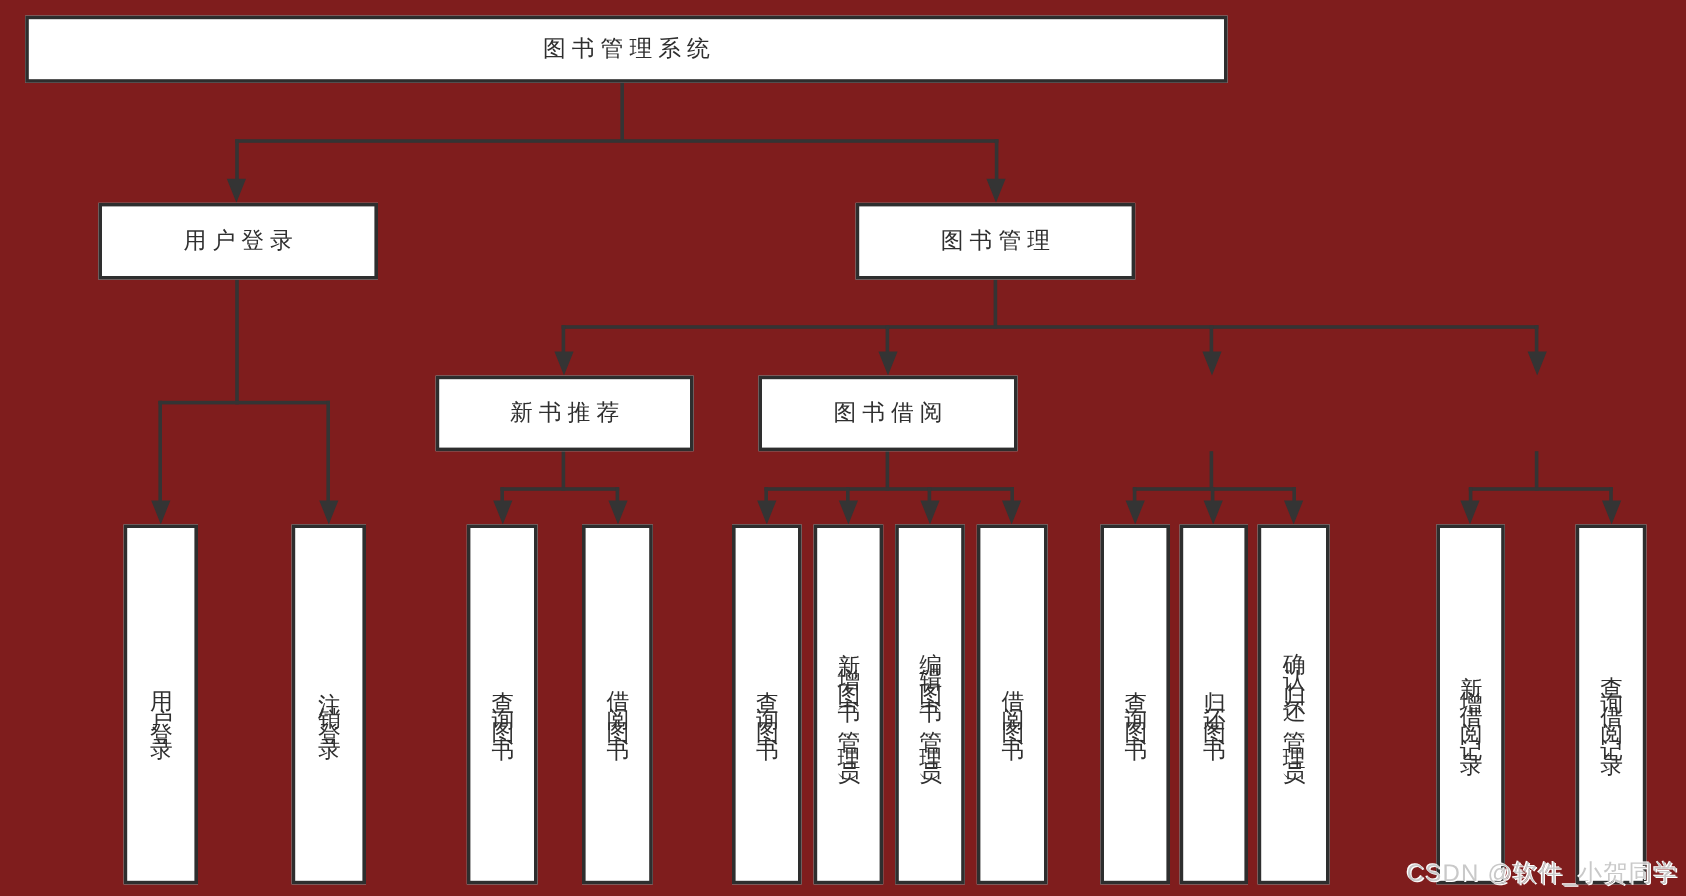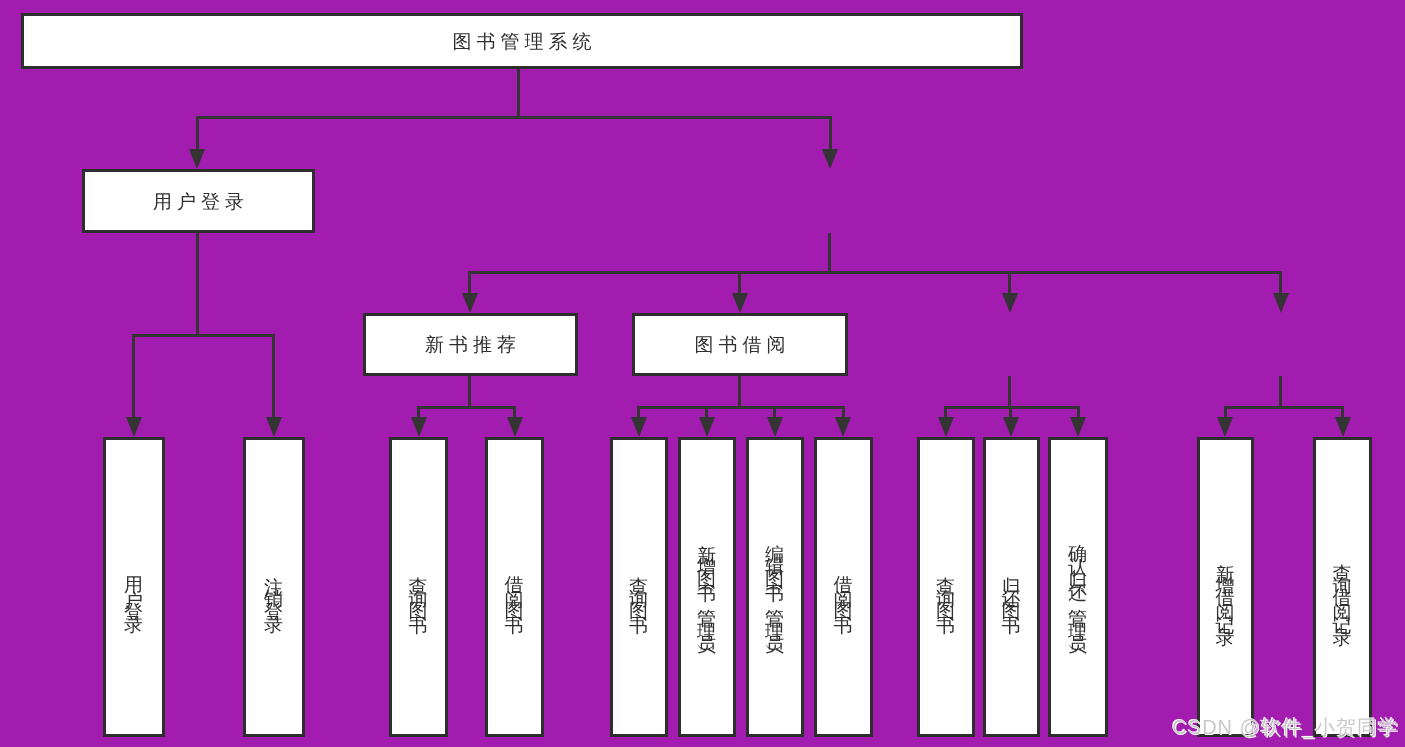--- a/index.html
+++ b/index.html
@@ -1,17 +1,17 @@
 <!DOCTYPE html>
 <html><head>
 <meta charset="utf-8">
 <style>
   html,body{margin:0;padding:0;background:#ffffff;}
   .canvas{
-    position:relative;width:1405px;height:747px;background:#a21caf;overflow:hidden;
+    position:relative;width:1405px;height:747px;background:#7f1d1d;overflow:hidden;
     font-family:"Liberation Sans","DejaVu Sans",sans-serif;color:#2f2f2f;
   }
   .bx{
     position:absolute;box-sizing:border-box;background:#ffffff;
     border:3px solid #2e2e2e;display:flex;align-items:center;justify-content:center;
     font-size:19px;letter-spacing:5px;line-height:1;z-index:2;
   }
   .bx .ht{white-space:nowrap;text-indent:5px;}
   .vt{
     writing-mode:vertical-rl;text-orientation:mixed;
@@ -92,20 +92,23 @@
   <div class="ar" style="left:1217px;top:417px"></div>
   <div class="ar" style="left:1335px;top:417px"></div>
 
   <div class="bx" style="left:21px;top:13px;width:1002px;height:56px">
     <span class="ht">图书管理系统</span>
   </div>
 
   <div class="bx" style="left:82px;top:169px;width:233px;height:64px">
     <span class="ht">用户登录</span>
   </div>
+  <div class="bx" style="left:713px;top:169px;width:233px;height:64px">
+    <span class="ht">图书管理</span>
+  </div>
 
   <div class="bx" style="left:632px;top:313px;width:216px;height:63px">
     <span class="ht">图书借阅</span>
   </div>
   <div class="bx" style="left:363px;top:313px;width:215px;height:63px">
     <span class="ht">新书推荐</span>
   </div>
 
   <div class="bx" style="left:103px;top:437px;width:62px;height:300px">
     <span class="vt">用户登录</span>

